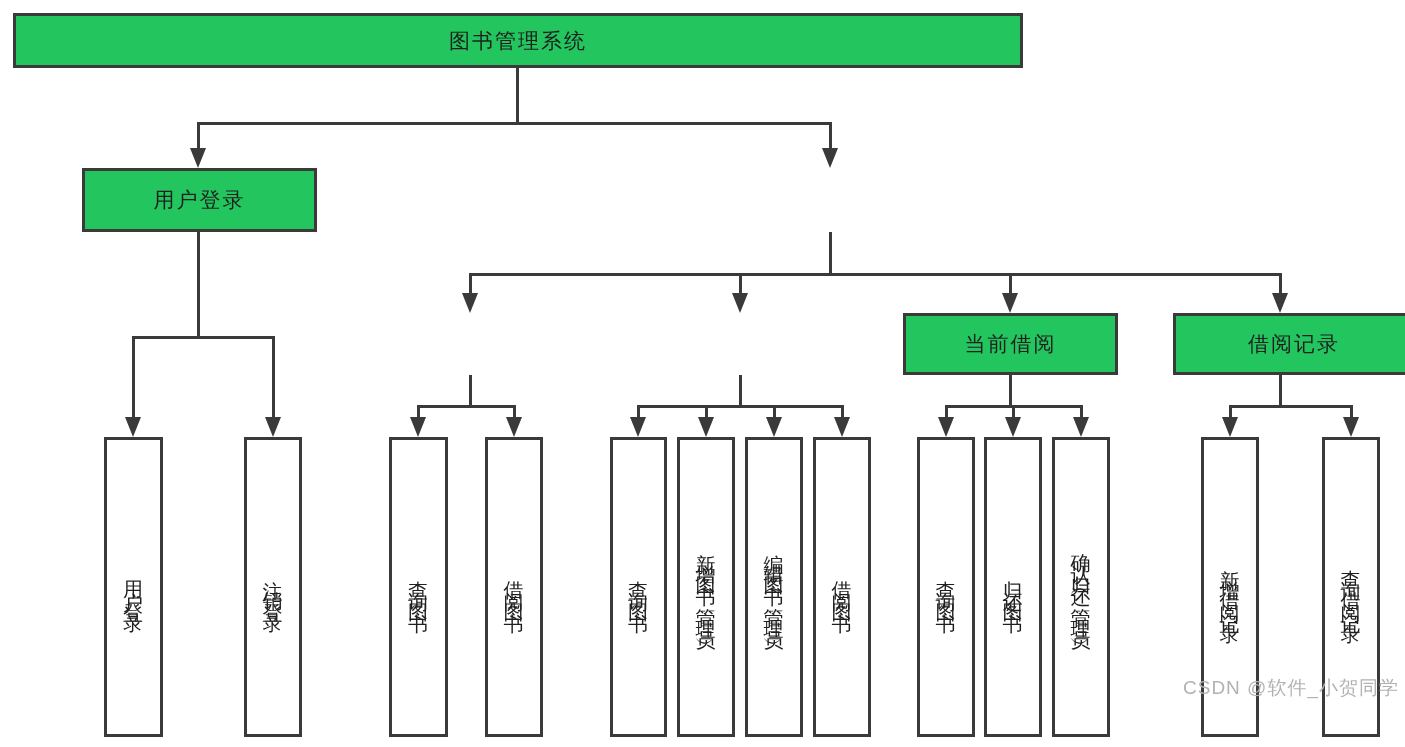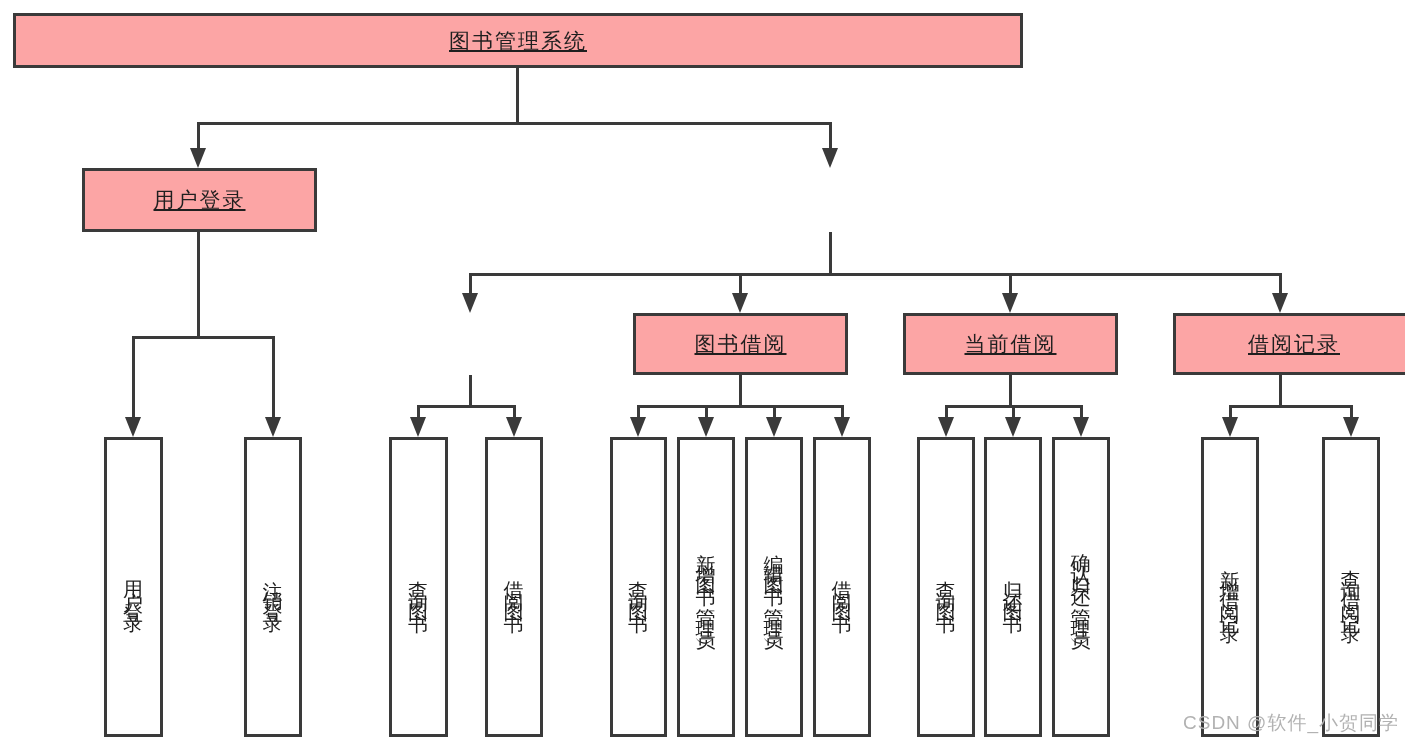--- a/index.html
+++ b/index.html
@@ -9,25 +9,24 @@
     background:#ffffff;
     overflow:hidden;
     font-family:"Liberation Sans", sans-serif;
     --line:#3a3a3a;
     --text:#1f1f1f;
   }
   .node{
     position:absolute;
     box-sizing:border-box;
     border:3px solid var(--line);
-    background:#fca5a5;
+    background:#22c55e;
     display:flex;align-items:center;justify-content:center;
     font-size:21px;color:var(--text);letter-spacing:2px;
     white-space:nowrap;
-    text-decoration:underline;
   }
   .leaf{
     position:absolute;
     top:437px;height:300px;
     box-sizing:border-box;
     border:3px solid var(--line);
     background:#ffffff;
     display:flex;align-items:center;justify-content:center;
   }
   .leaf .vtext{
@@ -41,21 +40,21 @@
   .vl{position:absolute;width:3px;background:var(--line);}
   .hl{position:absolute;height:3px;background:var(--line);}
   .ar{
     position:absolute;width:0;height:0;
     border-left:8px solid transparent;
     border-right:8px solid transparent;
     border-top:20px solid var(--line);
   }
   .wm{
     position:absolute;
-    left:1183px;top:710px;
+    left:1183px;top:675px;
     font-size:19px;
     color:#b2b2b2;
     letter-spacing:1px;
     white-space:nowrap;
     z-index:5;
   }
 </style>
 </head>
 <body>
 
@@ -83,21 +82,20 @@
   <div class="hl" style="left:469px;top:273px;width:813px"></div>
   <div class="vl" style="left:469px;top:273px;height:22px"></div>
   <div class="ar" style="left:462px;top:293px"></div>
   <div class="vl" style="left:739px;top:273px;height:22px"></div>
   <div class="ar" style="left:732px;top:293px"></div>
   <div class="vl" style="left:1009px;top:273px;height:22px"></div>
   <div class="ar" style="left:1002px;top:293px"></div>
   <div class="vl" style="left:1279px;top:273px;height:22px"></div>
   <div class="ar" style="left:1272px;top:293px"></div>
 
-  <div class="node" style="left:633px;top:313px;width:215px;height:62px">图书借阅</div>
   <div class="node" style="left:903px;top:313px;width:215px;height:62px">当前借阅</div>
   <div class="node" style="left:1173px;top:313px;width:242px;height:62px">借阅记录</div>
 
   <div class="vl" style="left:469px;top:375px;height:30px"></div>
   <div class="hl" style="left:418px;top:405px;width:97px"></div>
   <div class="vl" style="left:417px;top:405px;height:14px"></div>
   <div class="ar" style="left:410px;top:417px"></div>
   <div class="vl" style="left:513px;top:405px;height:14px"></div>
   <div class="ar" style="left:506px;top:417px"></div>
 

